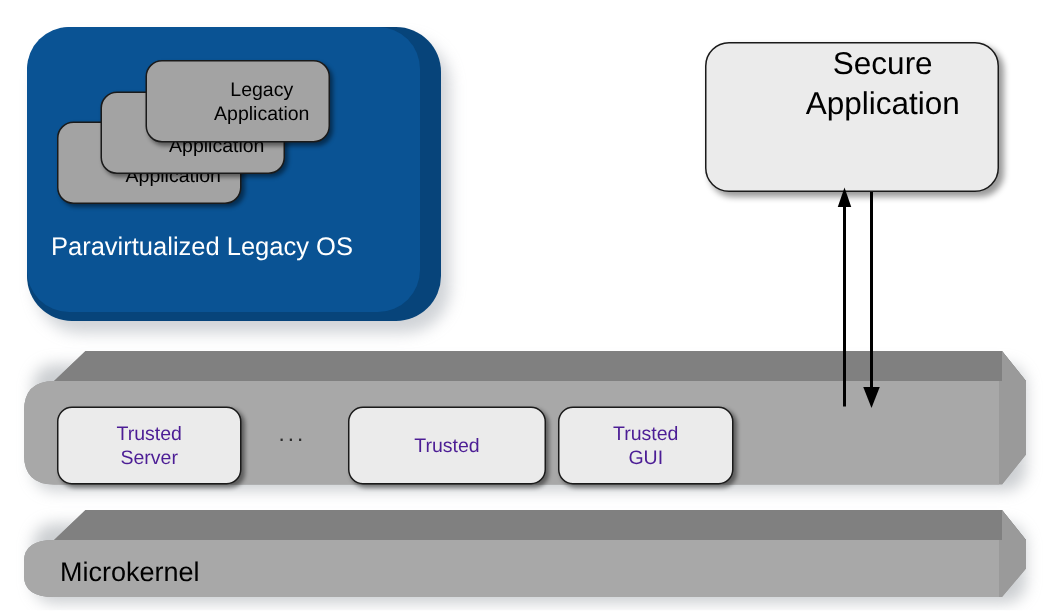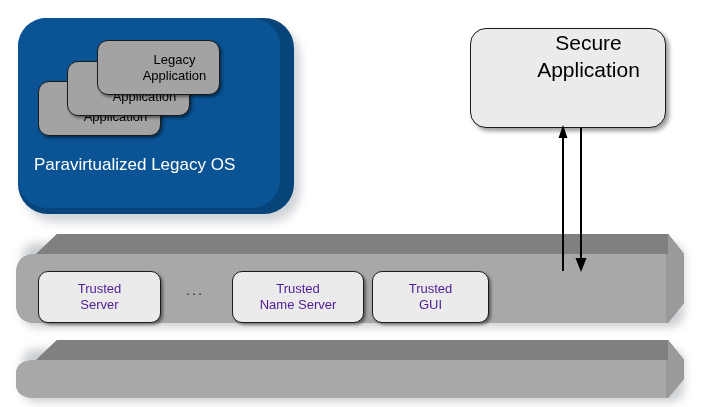--- a/index.html
+++ b/index.html
@@ -232,37 +232,38 @@
       <path d="M 22 21 L 43 1 L 654 1 L 670 21 L 670 70 L 654 90 L 22 90 Q 2 90 2 70 L 2 41 Q 2 21 22 21 Z" fill="#9a9a9a"></path>
       <path d="M 22 21 L 43 1 L 654 1 L 670 21 Z" fill="#808080"></path>
       <path d="M 654 1 L 670 21 L 670 70 L 654 90 Z" fill="#9a9a9a"></path>
       <path d="M 22 21 L 652 21 L 652 90 L 22 90 Q 2 90 2 70 L 2 41 Q 2 21 22 21 Z" fill="#a8a8a8"></path>
     </svg>
 
     <div class="svc" style="left:24px; top:38px; width:123px;">
       <span><span>Trusted</span><br><span>Server</span></span>
     </div>
     <div class="svc" style="left:218px; top:38px; width:132px;">
-      <span><span>Trusted</span><br><span>Name Server</span></span>
+      <span><span>Trusted</span><br></span>
     </div>
     <div class="svc" style="left:358px; top:38px; width:117px;">
       <span><span>Trusted</span><br><span>GUI</span></span>
     </div>
   </div>
 
   <div class="ellipsis">...</div>
 
   <div class="bar kernel-bar">
     <div class="bar-shadow"></div>
     <svg class="bar-top" viewBox="0 0 672 61" preserveAspectRatio="none">
       <path d="M 22 21 L 43 1 L 654 1 L 670 21 L 670 40 L 654 59 L 22 59 Q 2 59 2 45 L 2 35 Q 2 21 22 21 Z" fill="#9a9a9a"></path>
       <path d="M 22 21 L 43 1 L 654 1 L 670 21 Z" fill="#808080"></path>
       <path d="M 654 1 L 670 21 L 670 40 L 654 59 Z" fill="#9a9a9a"></path>
       <path d="M 22 21 L 652 21 L 652 59 L 22 59 Q 2 59 2 45 L 2 35 Q 2 21 22 21 Z" fill="#a8a8a8"></path>
     </svg>
+    <div class="kernel-label">Microkernel</div>
   </div>
 
   <svg class="arrows" viewBox="0 0 703 407">
 
     <g>
       <line x1="563" y1="271" x2="563" y2="134" stroke="#000000" stroke-width="2"></line>
       <polygon points="563,125 558.5,138 567.5,138" fill="#000000"></polygon>
     </g>
 
     <g>

